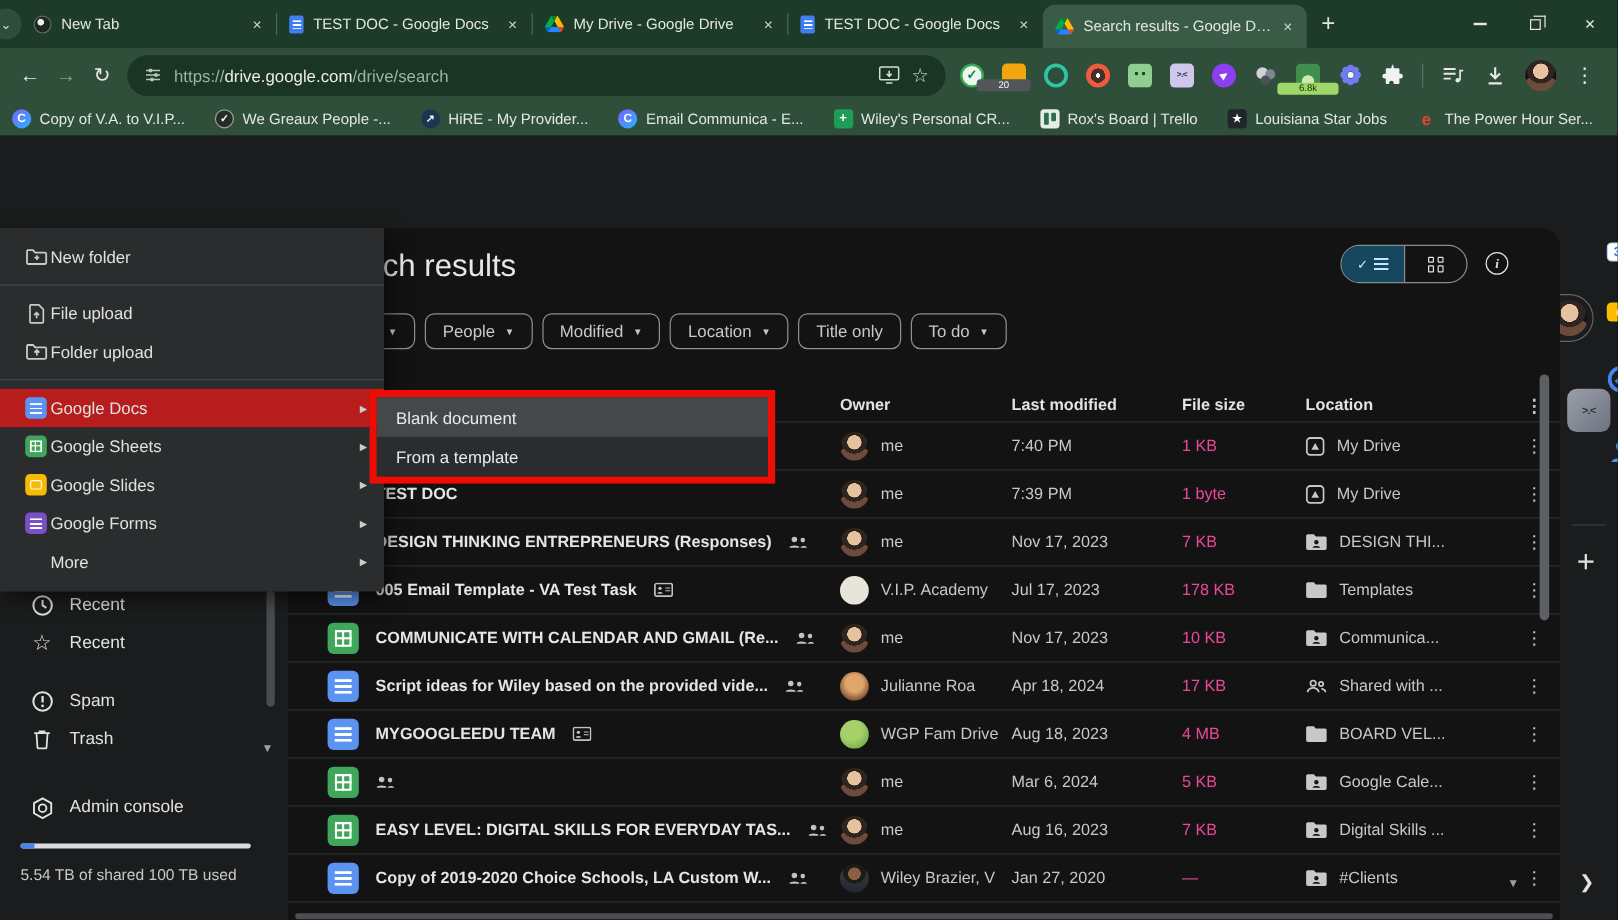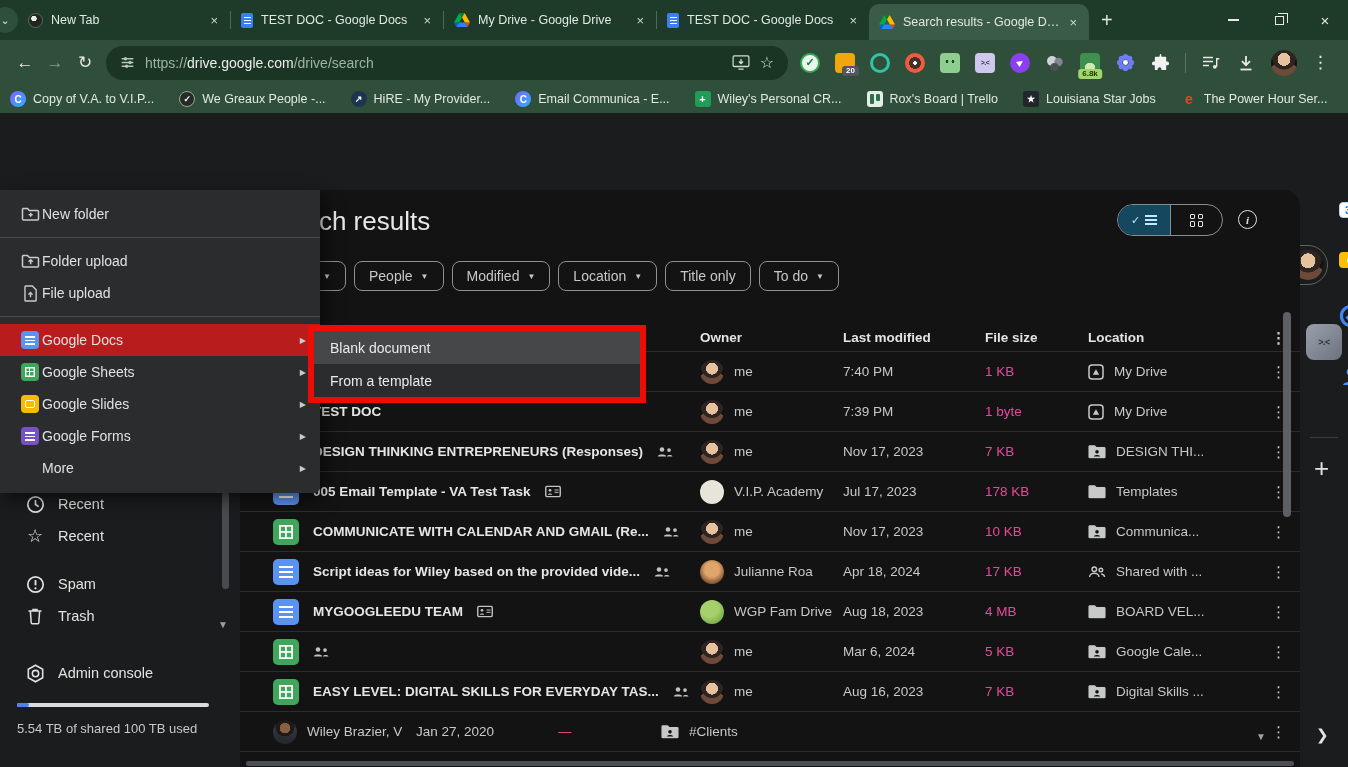--- a/index.html
+++ b/index.html
@@ -29,21 +29,21 @@
   
   #toolbar{position:absolute;left:0;top:40px;width:1348px;height:45px;background:#2f4f3a;display:flex;align-items:center;padding:0 10px}
   .navbtn{width:30px;text-align:center;font-size:17px;color:#e8e8e8;flex:none}
   .navbtn.dim{color:#84a08c}
   #urlpill{margin-left:6px;width:682px;height:34px;border-radius:17px;background:#1a3523;display:flex;align-items:center;padding:0 14px;gap:10px;flex:none}
   .url{font-size:14px;white-space:nowrap}
   .url .g{color:#9db3a4}.url .w{color:#ececec}
   #urlpill .spacer{flex:1}
   #extrow{display:flex;align-items:center;gap:15px;margin-left:12px}
   .ext{width:20px;height:20px;flex:none;position:relative;display:flex;align-items:center;justify-content:center}
-  .badge{position:absolute;font-size:8px;font-weight:700;border-radius:3px;padding:0 4px;line-height:10px}
+  .badge{position:absolute;font-size:8px;font-weight:400;border-radius:3px;padding:0 18px;line-height:10px}
   .e-check{border-radius:50%;background:#eaf7ef;border:2px solid #34a853;color:#188038;font-size:11px;font-weight:700}
   .e-yellow{border-radius:4px;background:#f2a60d}
   .e-teal{border-radius:50%;border:3px solid #2cc5a5}
   .e-orange{border-radius:50%;background:radial-gradient(circle,#fff 0 2px,#472f2a 2px 6px,#ef5b3e 6px 10px)}
   .e-face{border-radius:4px;background:#8fce90;background-image:radial-gradient(circle at 35% 42%,#174d20 1.3px,transparent 1.6px),radial-gradient(circle at 65% 42%,#174d20 1.3px,transparent 1.6px)}
   .e-pixel{border-radius:4px;background:#cfc8ec;color:#3a3558;font-size:7px;font-weight:700;letter-spacing:-.5px}
   .e-cursor{border-radius:50%;background:#8a3ff0;color:#fff;font-size:8px}
   .e-cursor span{transform:rotate(-35deg)}
   .e-green68{border-radius:4px;background:#3f8f4f;background-image:radial-gradient(circle at 50% 75%,#cfe9b0 0 5px,transparent 5.5px)}
   .vdiv{width:1px;height:20px;background:#557663}
@@ -742,20 +742,27 @@
       <div class="cl">
           <svg class="lic" viewBox="0 0 20 16">
             <use href="#sym-folder-shared"></use>
           </svg>
           <span>Digital Skills ...</span>
         </div>
       <div class="cmenu">⋮</div>
     </div>
 
     <div class="trow">
+      <div class="cf">
+          <div class="fi fi-docs"></div>
+          <span class="fname">Copy of 2019-2020 Choice Schools, LA Custom W...</span>
+          <svg class="sfx" viewBox="0 0 16 12">
+            <use href="#sym-shared"></use>
+          </svg>
+        </div>
       <div class="co">
           <span class="av av-wiley"></span>
           <span>Wiley Brazier, V</span>
         </div>
       <div class="cm">Jan 27, 2020</div>
       <div class="cs">—</div>
       <div class="cl">
           <svg class="lic" viewBox="0 0 20 16">
             <use href="#sym-folder-shared"></use>
           </svg>
@@ -837,33 +844,33 @@
     <span class="mic">
         <svg width="19" height="16" viewBox="0 0 19 16">
           <use href="#sym-folderplus"></use>
         </svg>
       </span>
     <span class="lbl">New folder</span>
   </div>
   <div class="mdiv"></div>
   <div class="mi">
     <span class="mic">
+        <svg width="15" height="17" viewBox="0 0 16 18">
+          <use href="#sym-fileup"></use>
+        </svg>
+      </span>
+    <span class="lbl">File upload</span>
+  </div>
+  <div class="mi">
+    <span class="mic">
         <svg width="19" height="16" viewBox="0 0 19 16">
           <use href="#sym-folderup"></use>
         </svg>
       </span>
     <span class="lbl">Folder upload</span>
-  </div>
-  <div class="mi">
-    <span class="mic">
-        <svg width="15" height="17" viewBox="0 0 16 18">
-          <use href="#sym-fileup"></use>
-        </svg>
-      </span>
-    <span class="lbl">File upload</span>
   </div>
   <div class="mdiv"></div>
   <div class="mi hl">
     <span class="mic">
         <span class="fi fi18 fi-docs"></span>
       </span>
     <span class="lbl">Google Docs</span>
       <span class="chv">▶</span>
   </div>
   <div class="mi">

